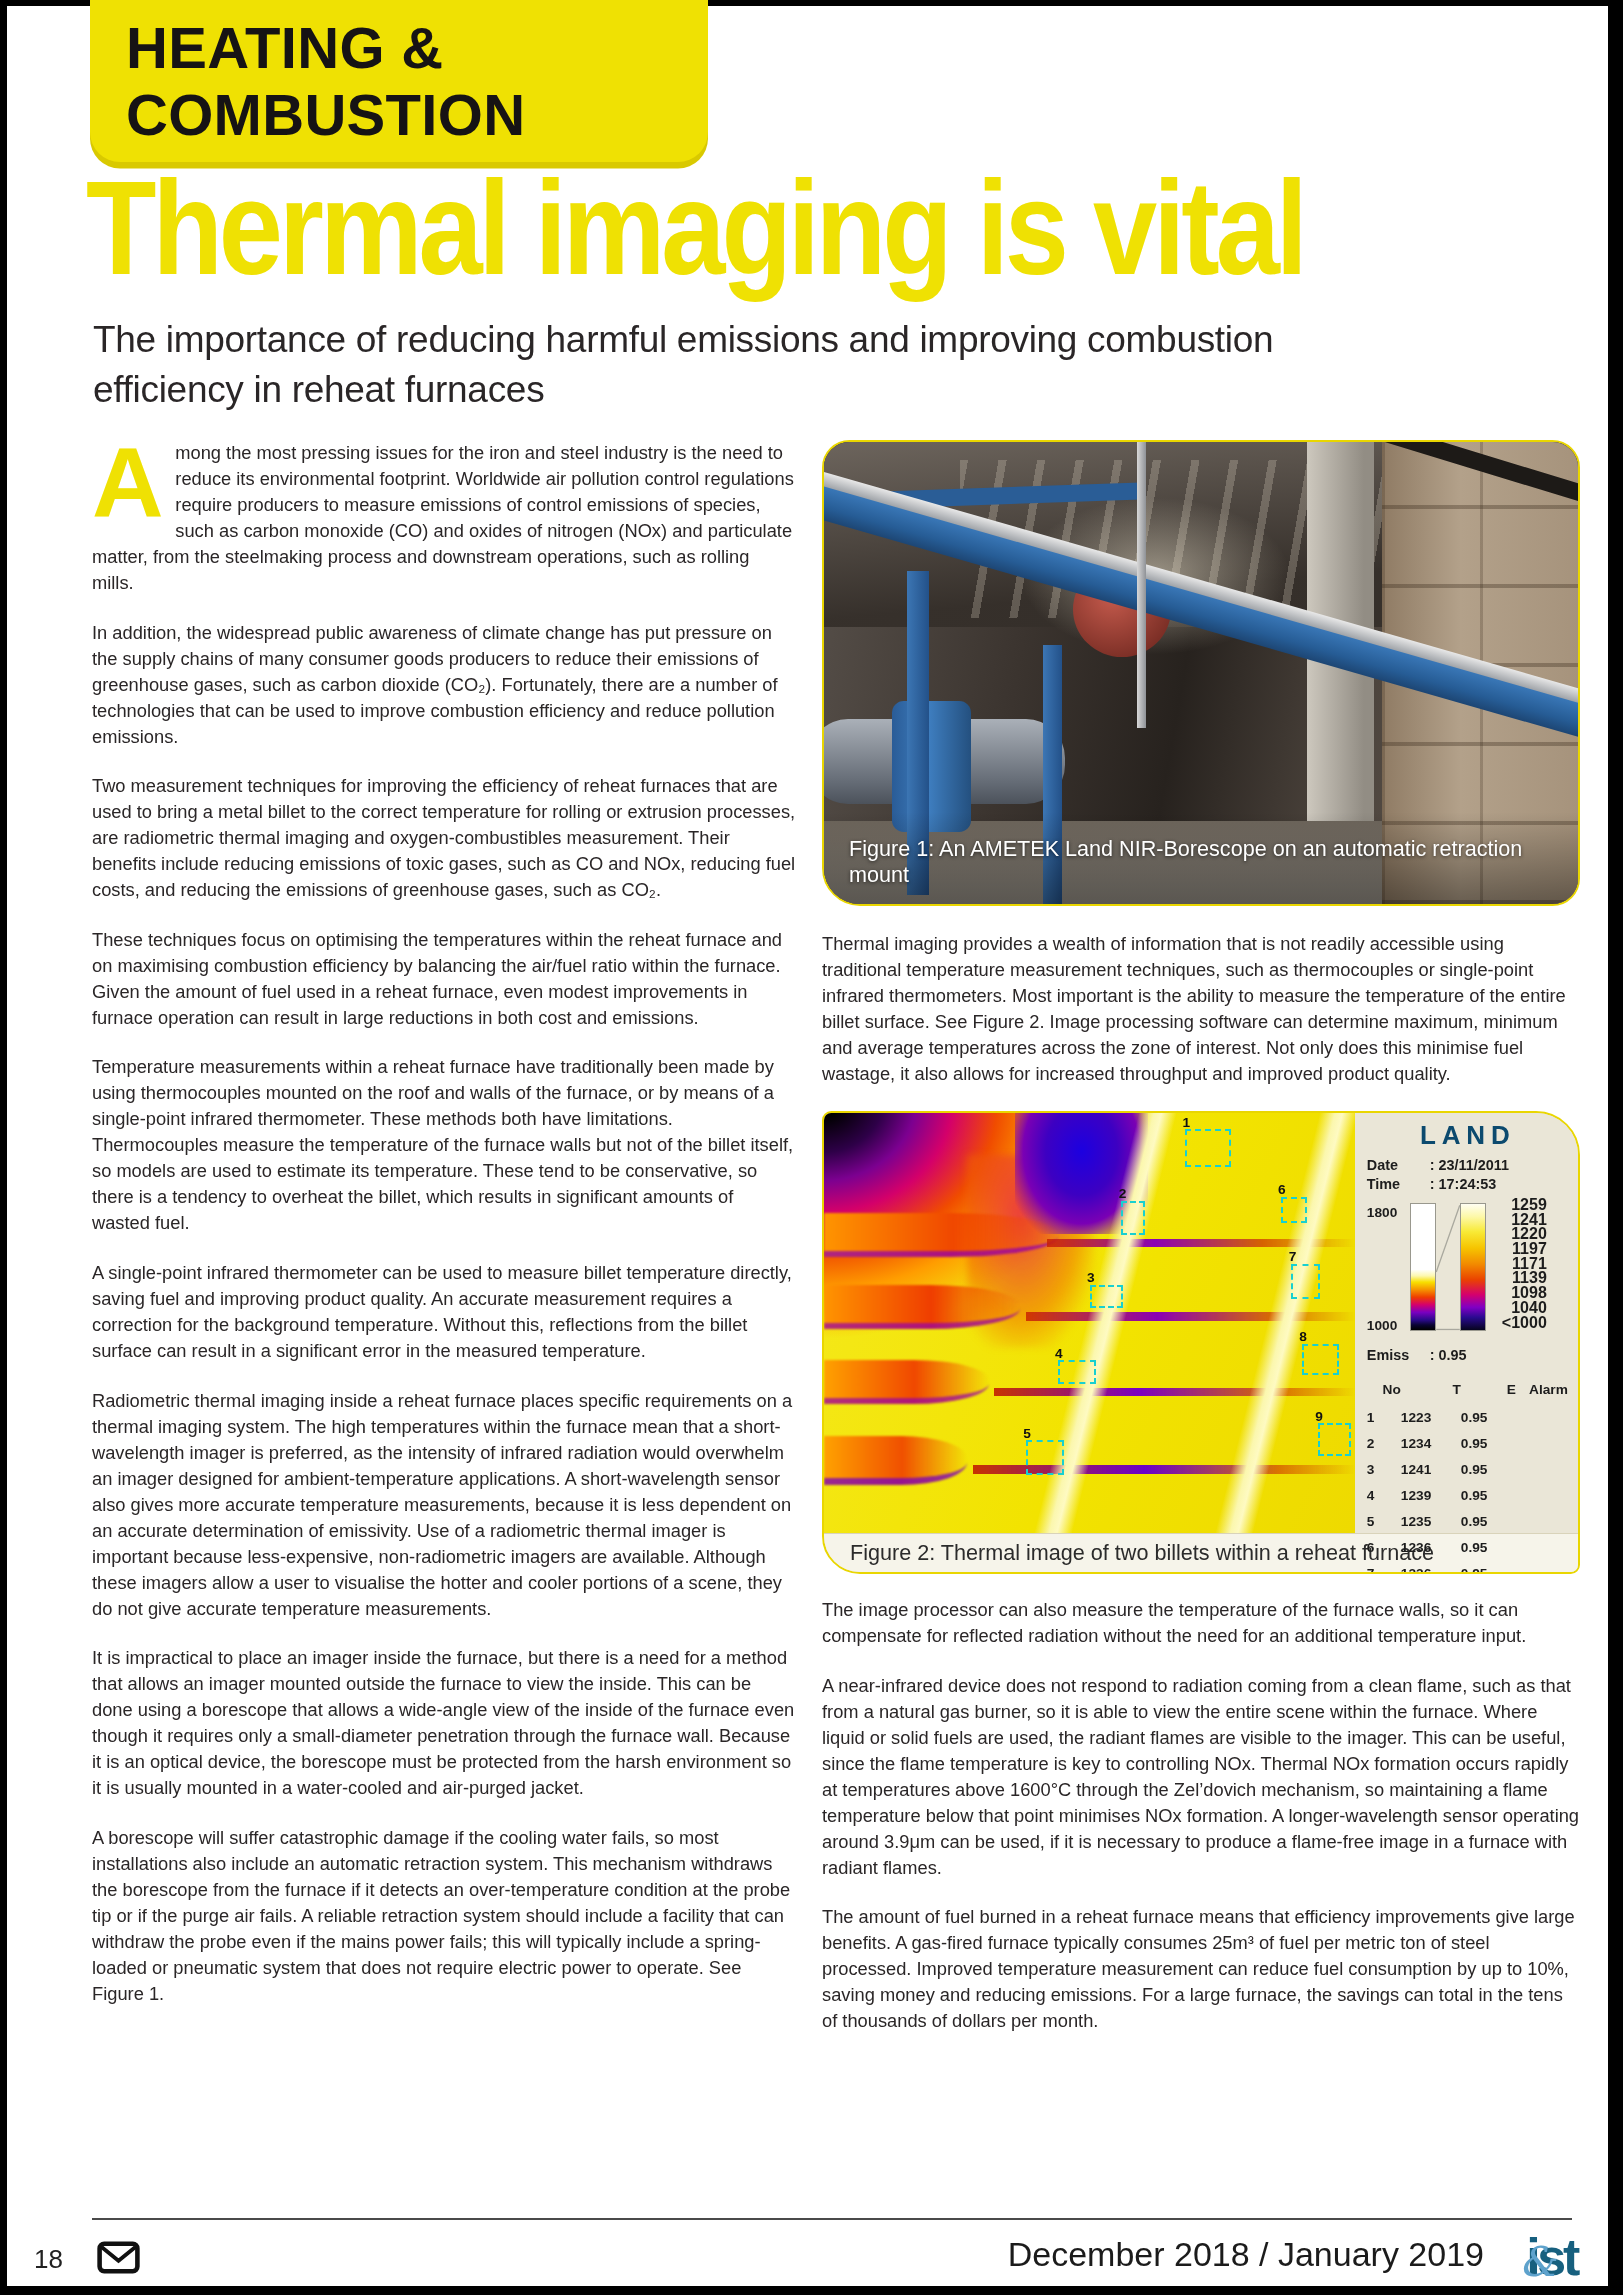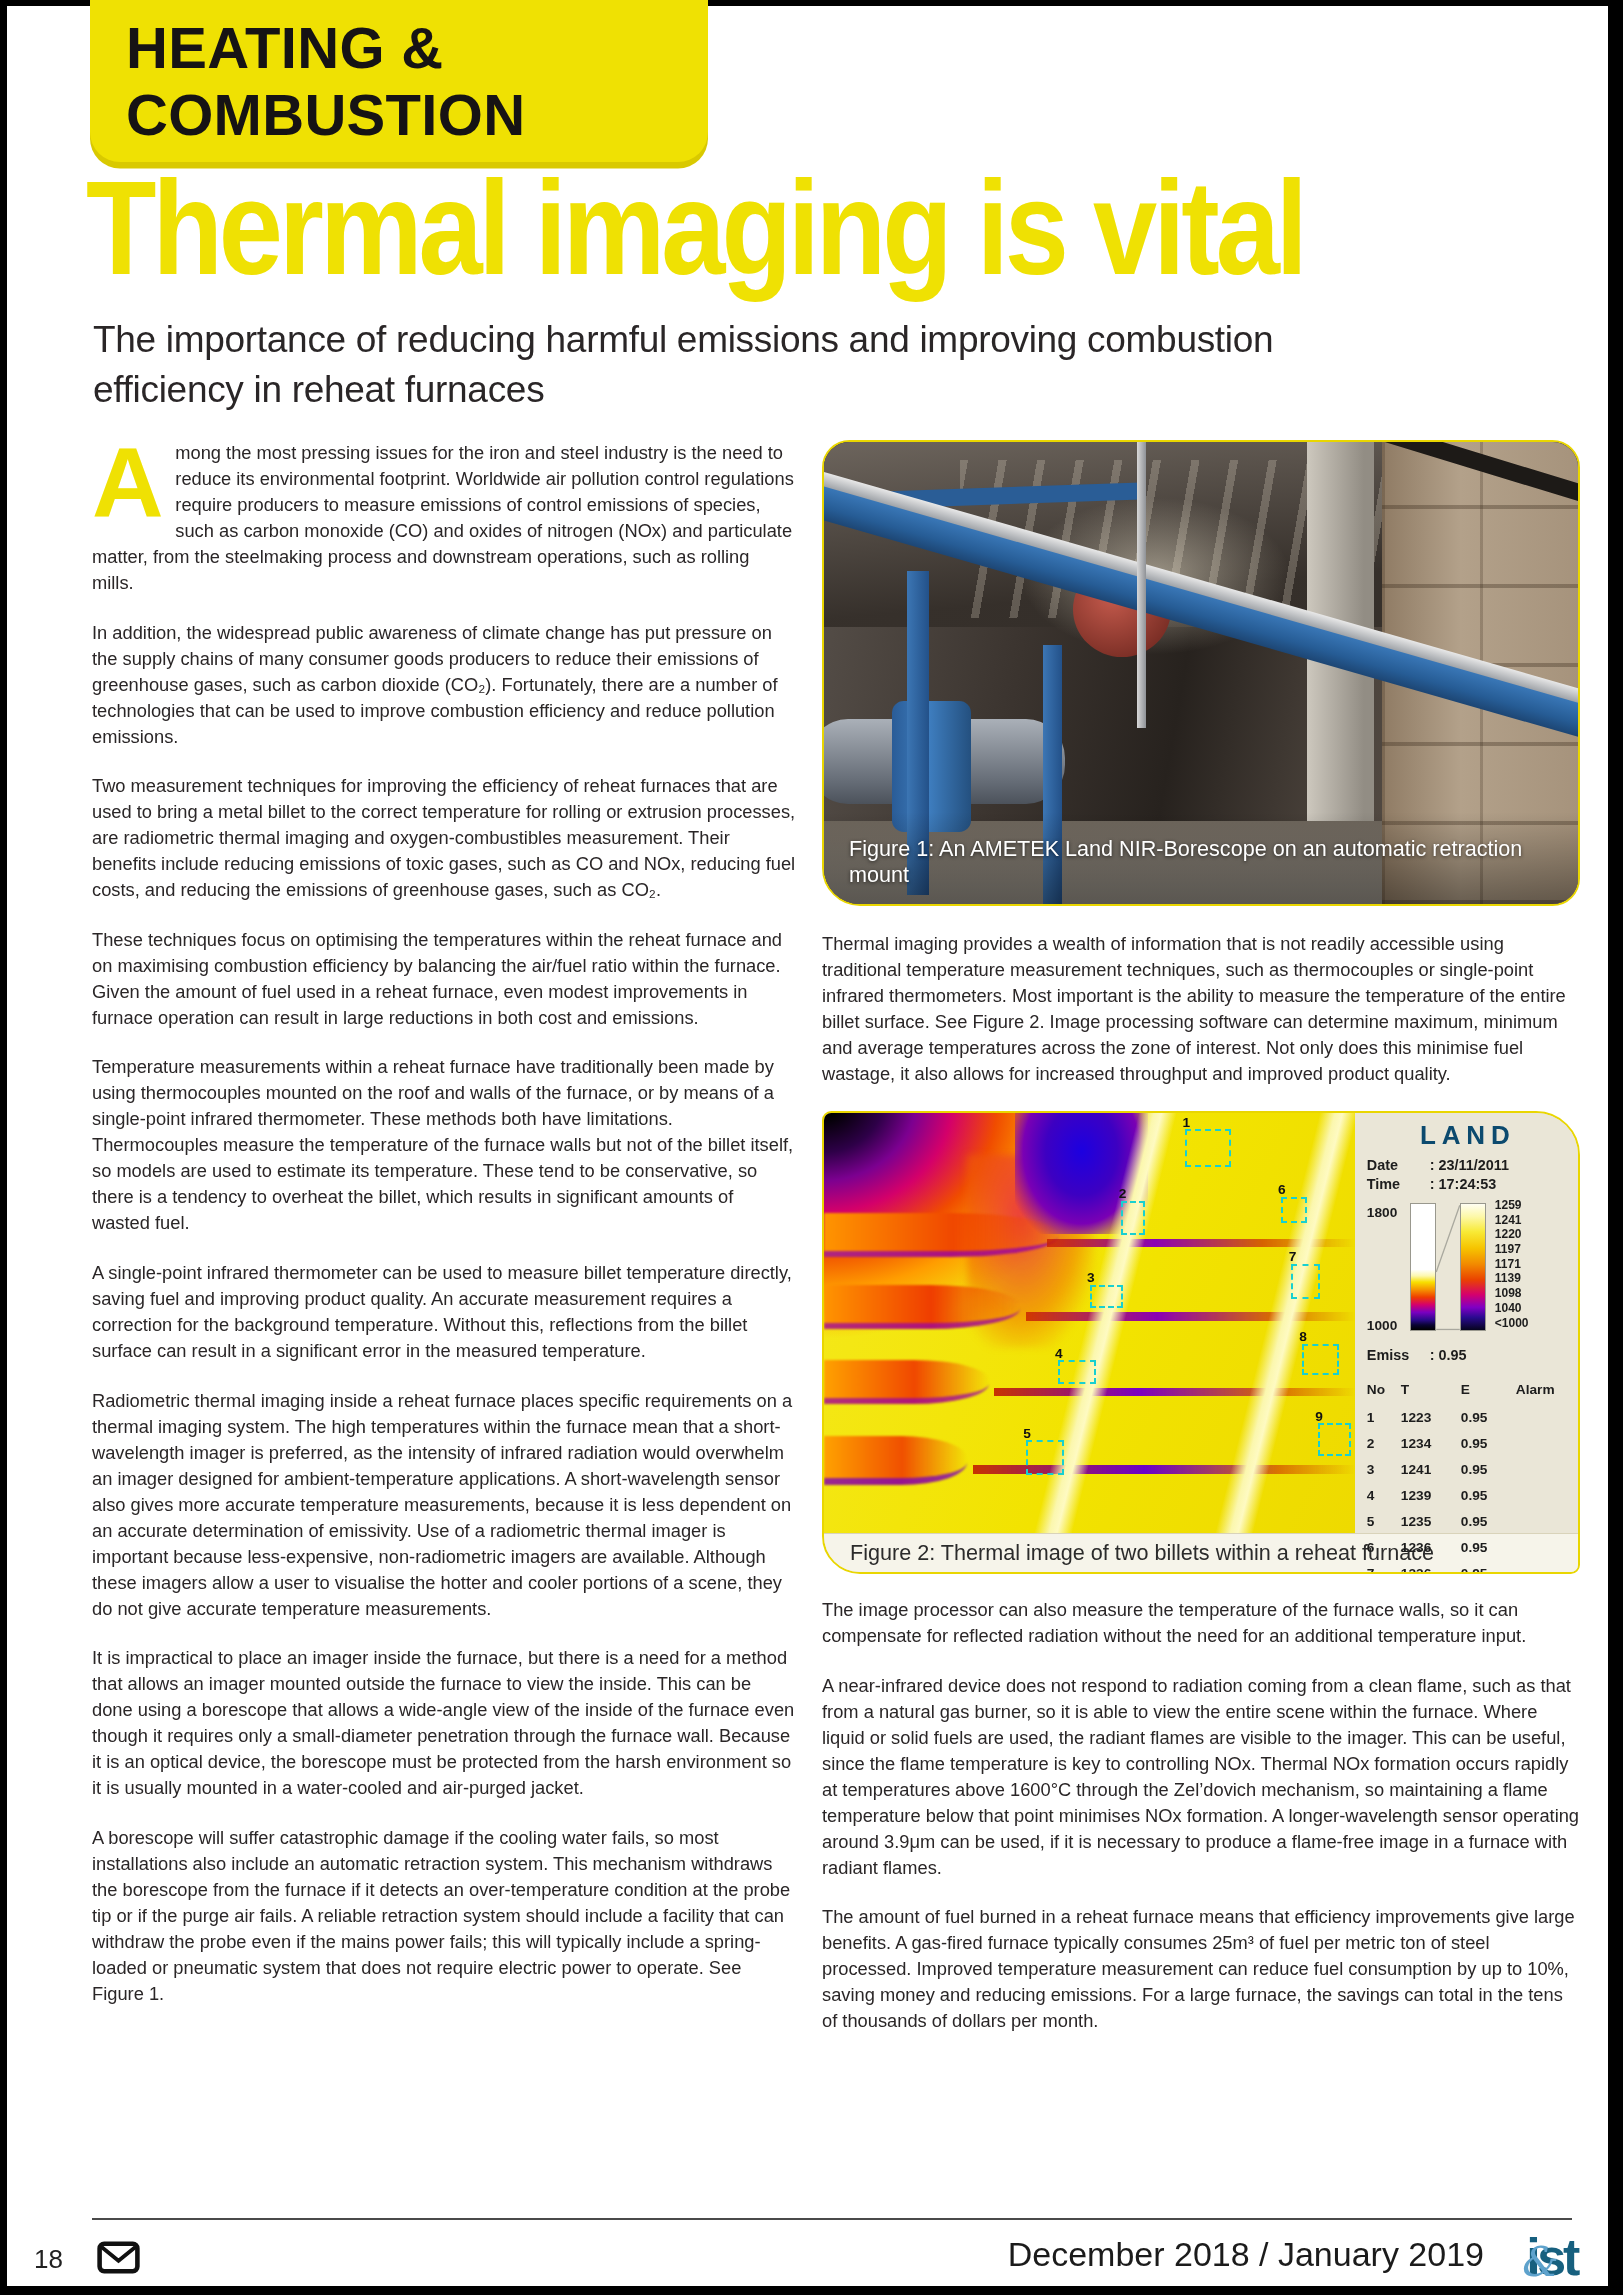--- a/index.html
+++ b/index.html
@@ -98,25 +98,25 @@
       font-weight:bold;color:#1d1d1d;}
   .land-logo{text-align:center;font-size:26px;font-weight:bold;color:#0c4a6e;letter-spacing:5.9px;margin:2.6px 0 7.9px;}
   .land-row{display:flex;font-size:14.4px;line-height:19.6px;}
   .land-row .lbl{width:63px;flex:none;}
   .scale-wrap{position:relative;height:140px;margin-top:5.2px;}
   .scale-max{position:absolute;left:0;top:0;font-size:13.7px;}
   .scale-min{position:absolute;left:0;bottom:1.3px;font-size:13.7px;}
   .bar{position:absolute;top:2.6px;width:26px;height:128px;border:1.3px solid #99988e;box-sizing:border-box;}
   .bar-left{left:43px;background:linear-gradient(180deg,#ffffff 0%,#ffffff 52%,#fdf8b0 57%,#f8e000 62%,#f59300 68%,#ef3d00 74%,#d4006e 80%,#7a00c0 86%,#2b0a8a 92%,#0a0433 96%,#000 100%);}
   .bar-right{left:93px;background:linear-gradient(180deg,#fffef2 0%,#fdf8a8 10%,#f8ea36 22%,#f6c400 35%,#f28900 48%,#ea4300 60%,#d4006e 72%,#8000c4 82%,#2a0a90 90%,#06041e 100%);}
-  .ticks{position:absolute;left:128px;top:-2px;width:52px;font-size:12px;line-height:14.7px;text-align:left;}
+  .ticks{position:absolute;left:128px;top:-2px;width:52px;font-size:16px;line-height:14.7px;text-align:right;}
   .scale-svg{position:absolute;left:0;top:0;}
   .emiss{margin-top:6.5px;}
   .land-table{margin-top:10.5px;font-size:13.7px;border-collapse:collapse;}
-  .land-table th{text-align:left;font-weight:bold;padding:0 0 2.6px 0;}
+  .land-table th{text-align:right;font-weight:bold;padding:0 0 2.6px 0;}
   .land-table td{padding:0;height:16.4px;}
   .c-no{width:34px;} .c-t{width:60px;} .c-e{width:55px;} .c-al{width:52px;}
   .fig2-caption{height:38px;display:flex;align-items:center;padding-left:26px;font-size:21.6px;color:#2b2b2b;
       background:#f6f4ea;border-top:1.3px solid #d9d3ba;}
 
   
   .footer-rule{position:absolute;left:92px;top:2218px;width:1480px;height:2px;background:#4a4a4a;}
   .footer{position:absolute;left:0;top:2230px;width:1623px;height:56px;}
   .page-num{position:absolute;left:34px;top:14.4px;font-size:26px;color:#222;}
   .mail-icon{position:absolute;left:97px;top:10.5px;}

